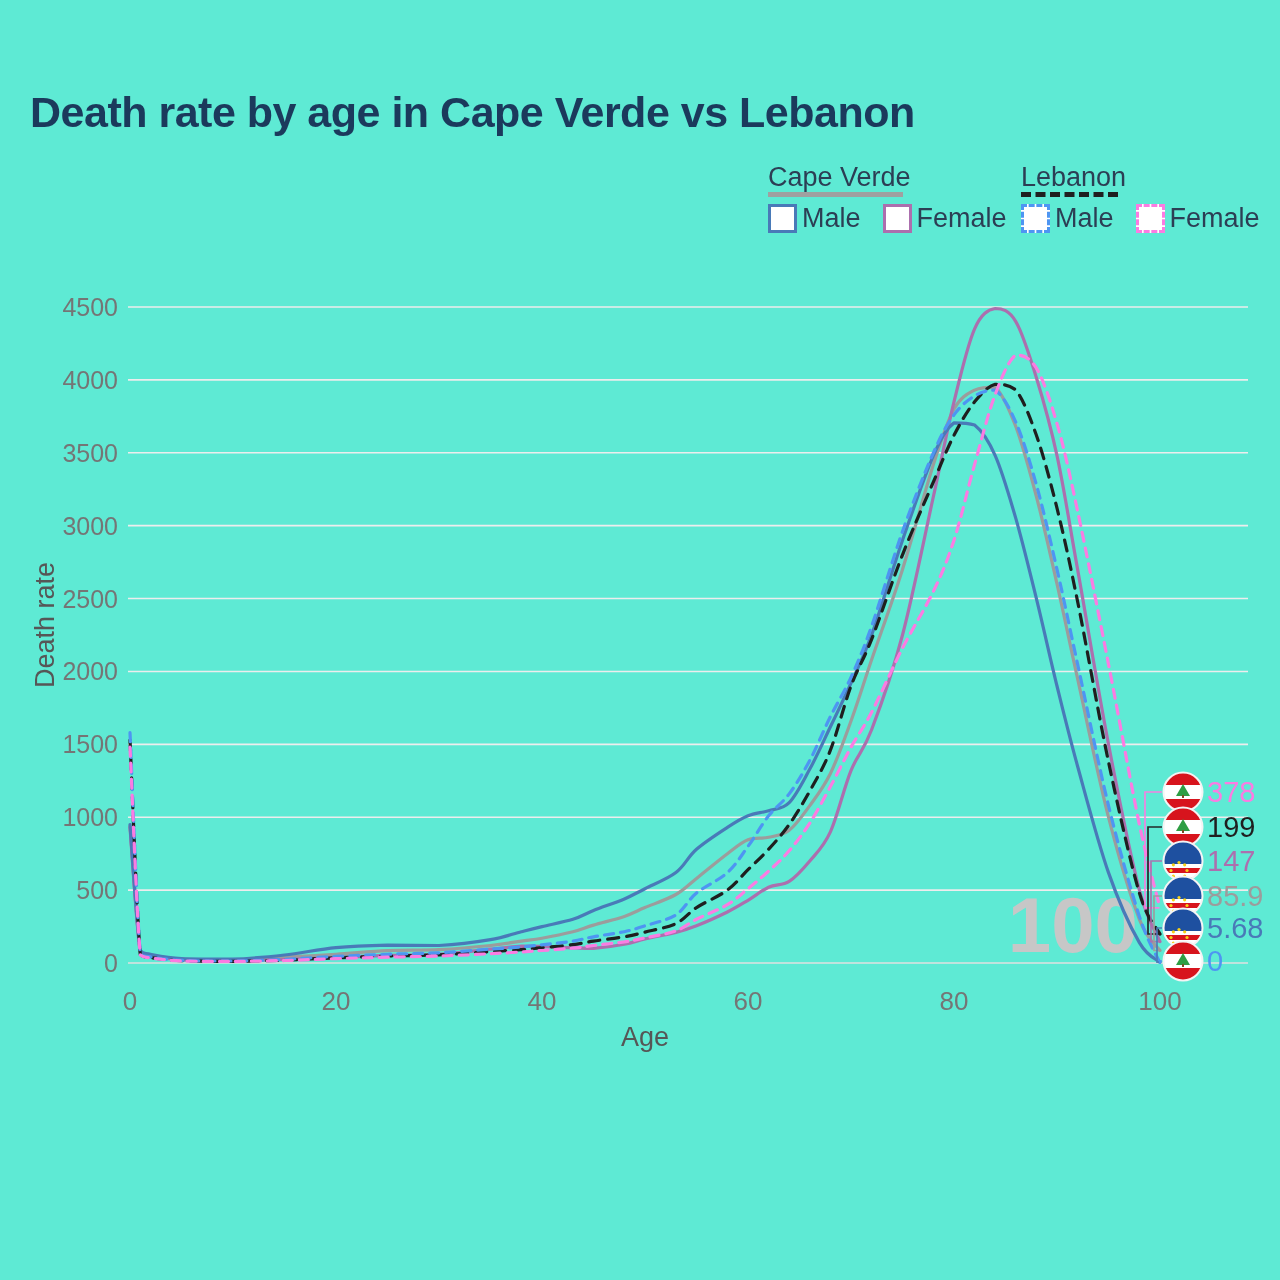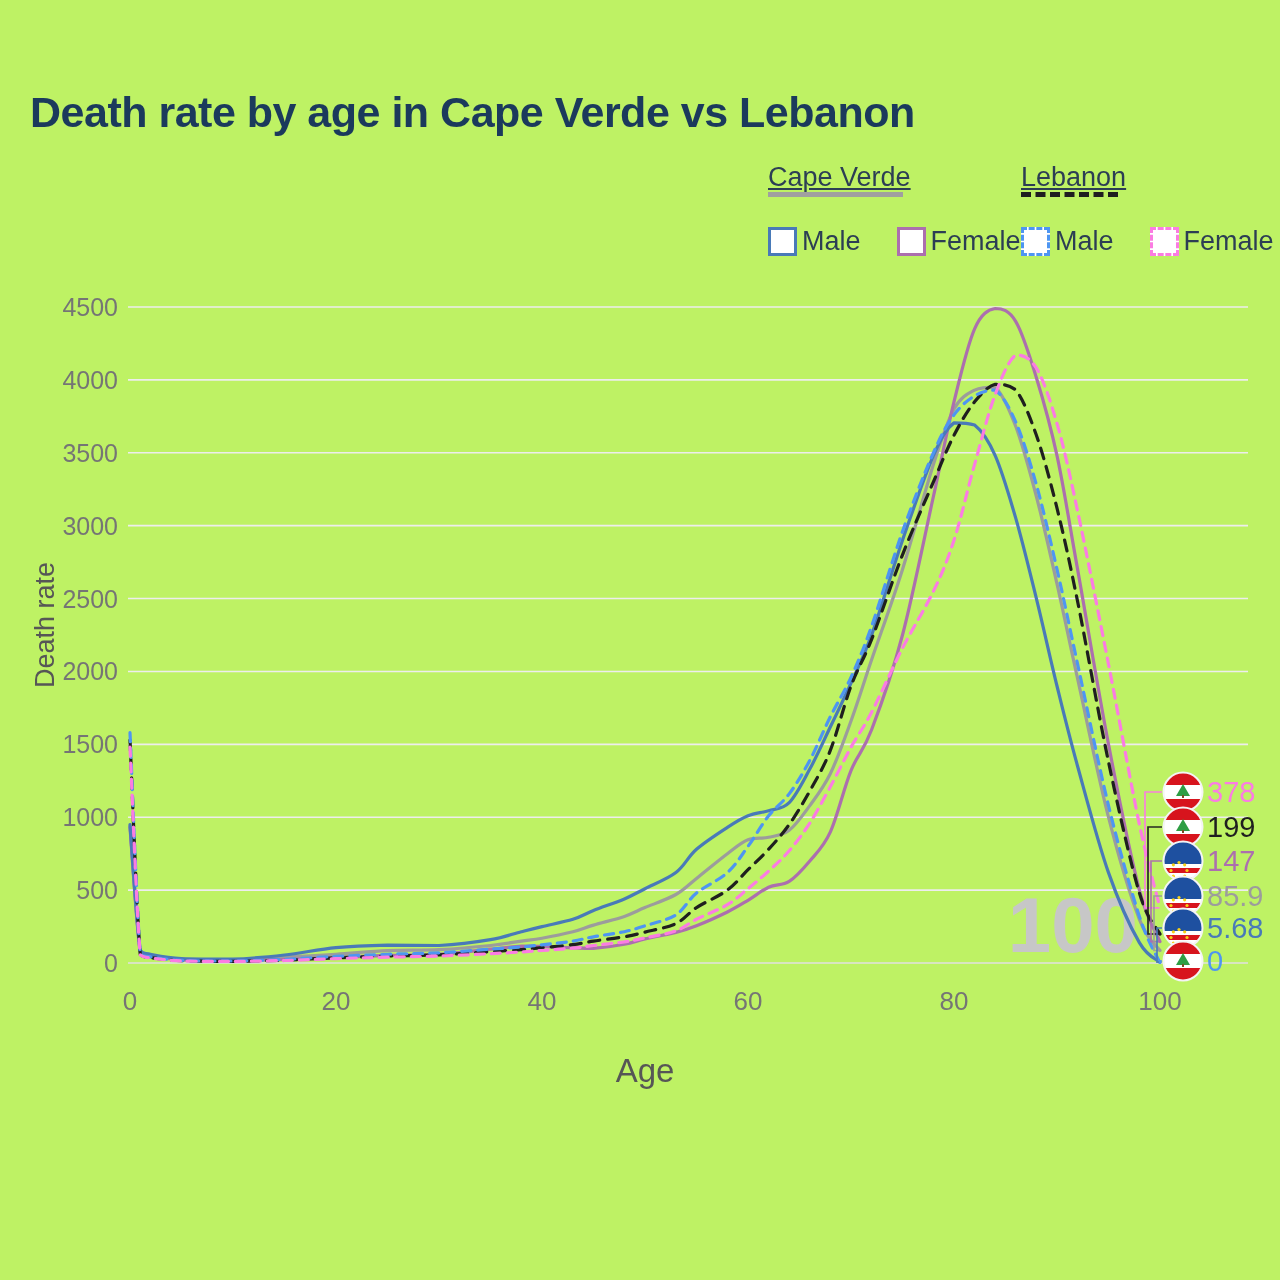--- a/index.html
+++ b/index.html
@@ -1,37 +1,37 @@
 <!DOCTYPE html>
 <html><head>
 <meta charset="utf-8">
 <style>
   html,body{margin:0;padding:0;background:#fff;}
-  .page{position:relative;width:1280px;height:1280px;background:#bef264;overflow:hidden;
+  .page{position:relative;width:1280px;height:1280px;background:#5eead4;overflow:hidden;
         font-family:"Liberation Sans","DejaVu Sans",sans-serif;}
   .title{position:absolute;left:30px;top:88px;font-size:43px;font-weight:bold;
          color:#1b3a5c;letter-spacing:-0.5px;margin:0;}
-  .lg-title{position:absolute;top:162px;font-size:27px;color:#2c3e54;text-decoration:underline;}
+  .lg-title{position:absolute;top:162px;font-size:27px;color:#2c3e54;}
   #lg-cv-title{left:768px;}
   #lg-lb-title{left:1021px;text-align:center;}
   .lg-underline-solid{position:absolute;top:192px;left:768px;width:135px;height:5px;background:#a0a0a0;}
   .lg-underline-dashed{position:absolute;top:192px;left:1021px;width:97px;height:0;
          border-top:5px dashed #1f1f1f;}
-  .lg-row{position:absolute;top:203px;display:flex;align-items:center;gap:36px;margin-top:23px;}
+  .lg-row{position:absolute;top:203px;display:flex;align-items:center;gap:22px;}
   #lg-row-cv{left:768px;}
   #lg-row-lb{left:1021px;}
   .lg-item{display:flex;align-items:center;}
   .swatch{width:23px;height:23px;background:#fff;margin-right:5px;flex:0 0 auto;}
   .sw-cvm{border:3px solid #497ab8;}
   .sw-cvf{border:3px solid #ac6fae;}
   .sw-lbm{border:3px dashed #4e95f2;}
   .sw-lbf{border:3px dashed #fb7ce2;}
   .lg-label{font-size:27px;color:#2c3e54;}
-  .xlabel{position:absolute;left:545px;top:1052px;width:200px;text-align:center;
-          font-size:33px;color:#565656;}
+  .xlabel{position:absolute;left:545px;top:1022px;width:200px;text-align:center;
+          font-size:27px;color:#565656;}
   .ylabel{position:absolute;left:30px;top:540px;height:170px;font-size:27px;color:#565656;
           writing-mode:vertical-rl;transform:rotate(180deg);text-align:center;}
   .footer{position:absolute;left:40px;top:1094px;font-size:27px;color:#6a6a6a;line-height:44px;}
   svg#chart{position:absolute;left:0;top:0;}
   svg text{font-family:"Liberation Sans","DejaVu Sans",sans-serif;}
 </style>
 </head>
 <body>
 
 <div class="page">

